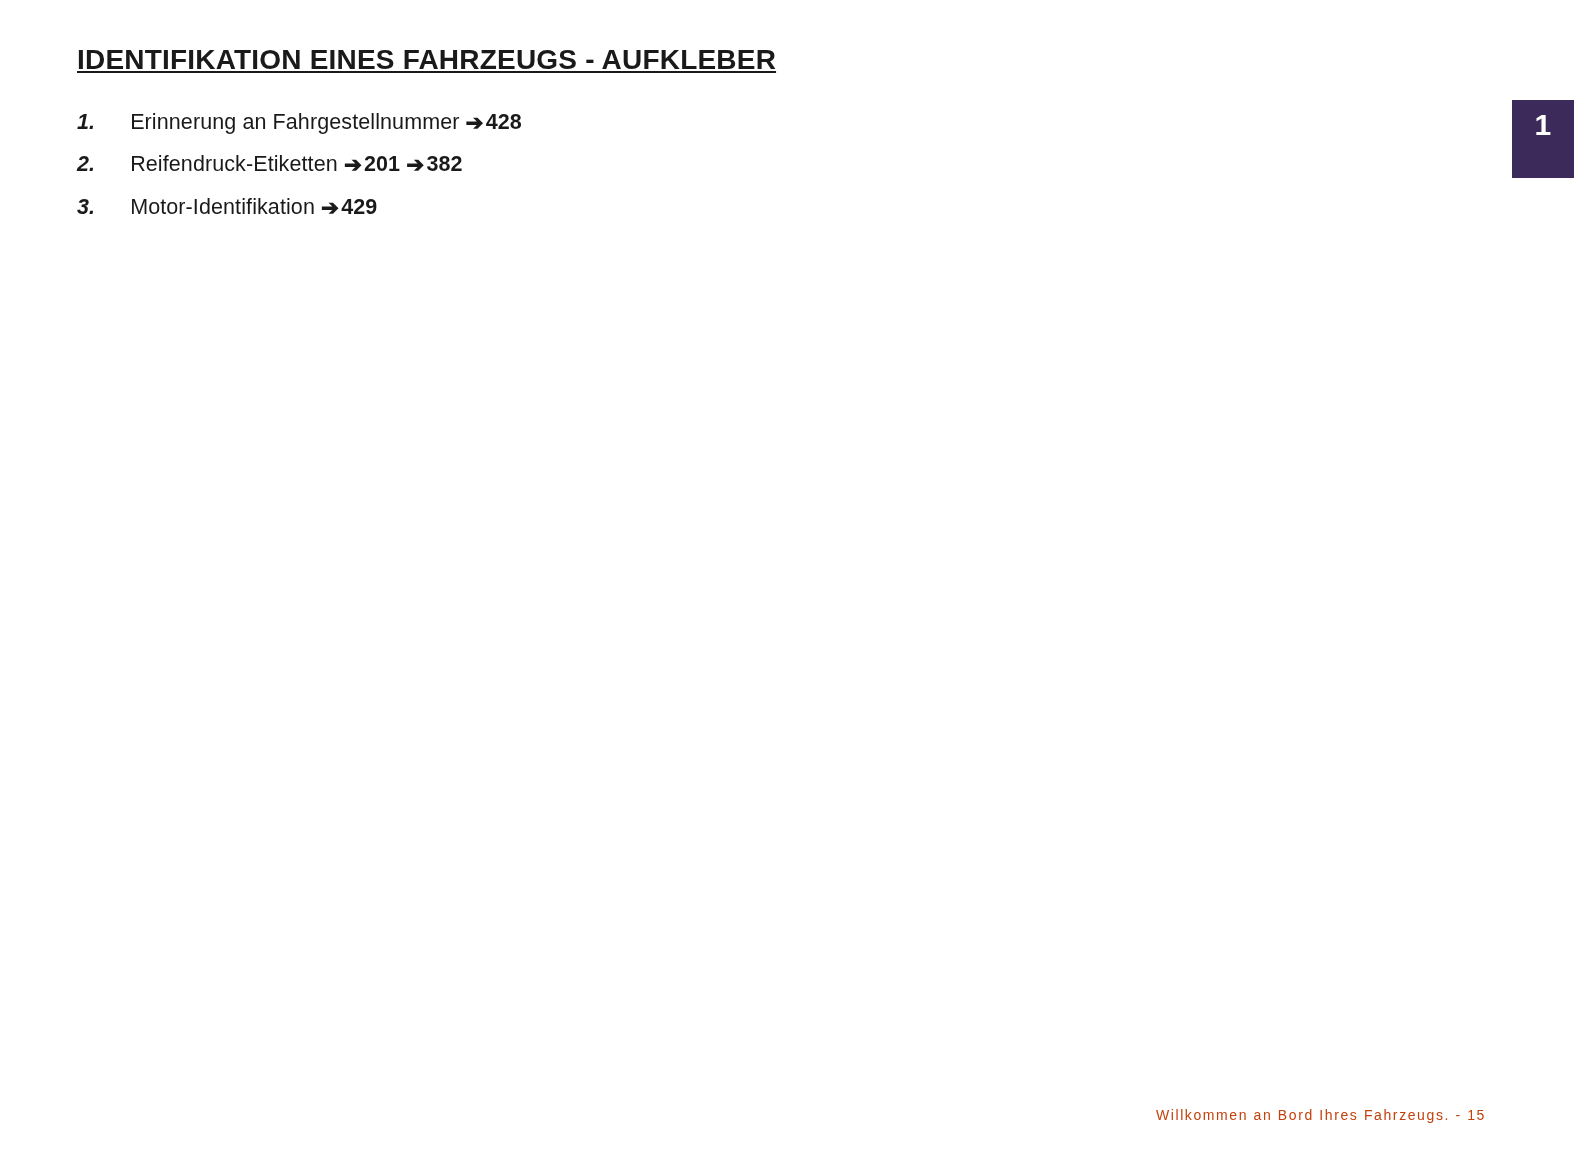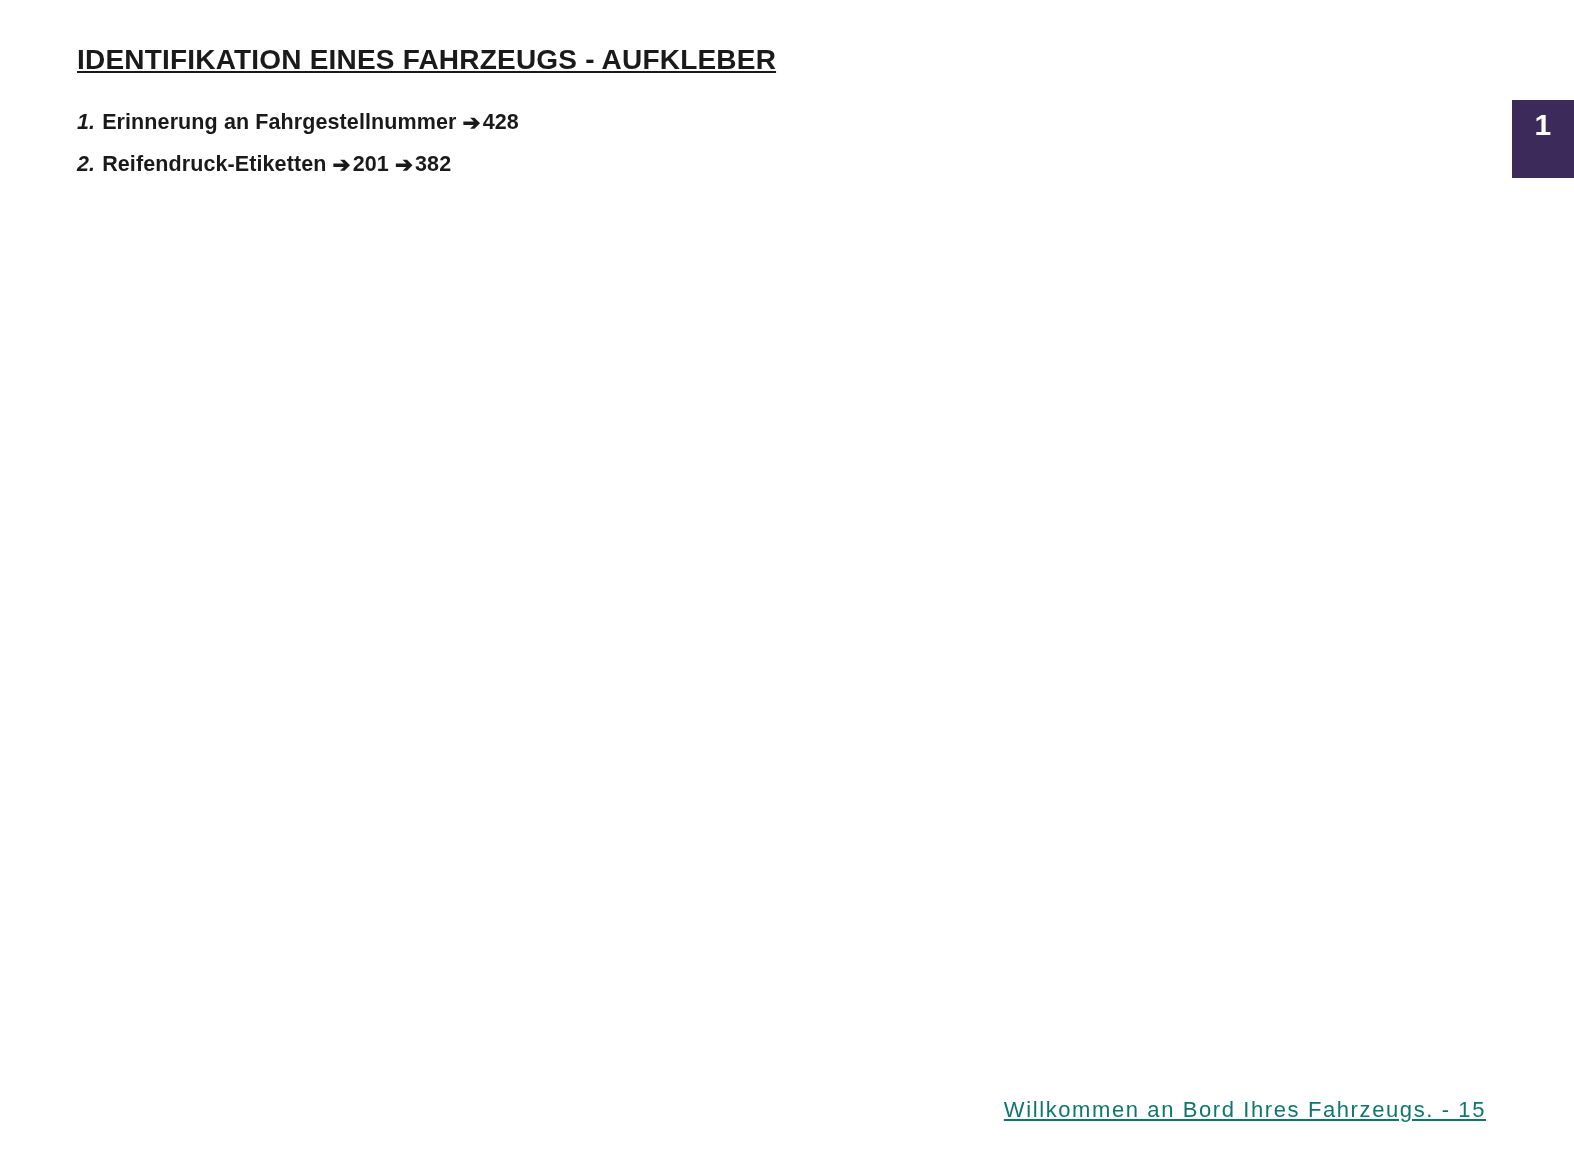--- a/index.html
+++ b/index.html
@@ -73,43 +73,43 @@
     margin-bottom: 14px;
     color: #1a1a1a;
     letter-spacing: 0.1px;
   }
   .item .idx {
     font-weight: 700;
     font-style: italic;
     margin-right: 7px;
   }
   .item .label {
-    font-weight: 700;
+    font-weight: 400;
+    margin-left: 28px;
   }
   .item .ref {
     font-weight: 700;
     white-space: nowrap;
   }
   .item .arrow {
     font-weight: 700;
     display: inline-block;
     transform: translateY(1px);
     margin-right: 2px;
   }
 
   
   .footer {
     position: absolute;
     right: 88px;
     bottom: 42px;
-    font-size: 22px;
+    font-size: 14px;
     letter-spacing: 1.6px;
-    color: #0f766e;
+    color: #c2410c;
     white-space: nowrap;
-    text-decoration: underline;
   }
 </style>
 </head>
 <body>
 
 <div class="page">
 
   <div class="chapter-tab">
     <span class="num">1</span>
   </div>
@@ -122,20 +122,24 @@
       <span class="idx">1.</span><span class="label">Erinnerung an Fahrgestellnummer</span>
       <span class="ref"><span class="arrow">➔</span><span>428</span></span>
     </li>
 
     <li class="item">
       <span class="idx">2.</span><span class="label">Reifendruck-Etiketten</span>
       <span class="ref"><span class="arrow">➔</span><span>201</span></span>
       <span class="ref"><span class="arrow">➔</span><span>382</span></span>
     </li>
 
+    <li class="item">
+      <span class="idx">3.</span><span class="label">Motor-Identifikation</span>
+      <span class="ref"><span class="arrow">➔</span><span>429</span></span>
+    </li>
 
 
 
   </ul>
 
   <div class="footer">Willkommen an Bord Ihres Fahrzeugs. - 15</div>
 
 </div>
 
 </body></html>

